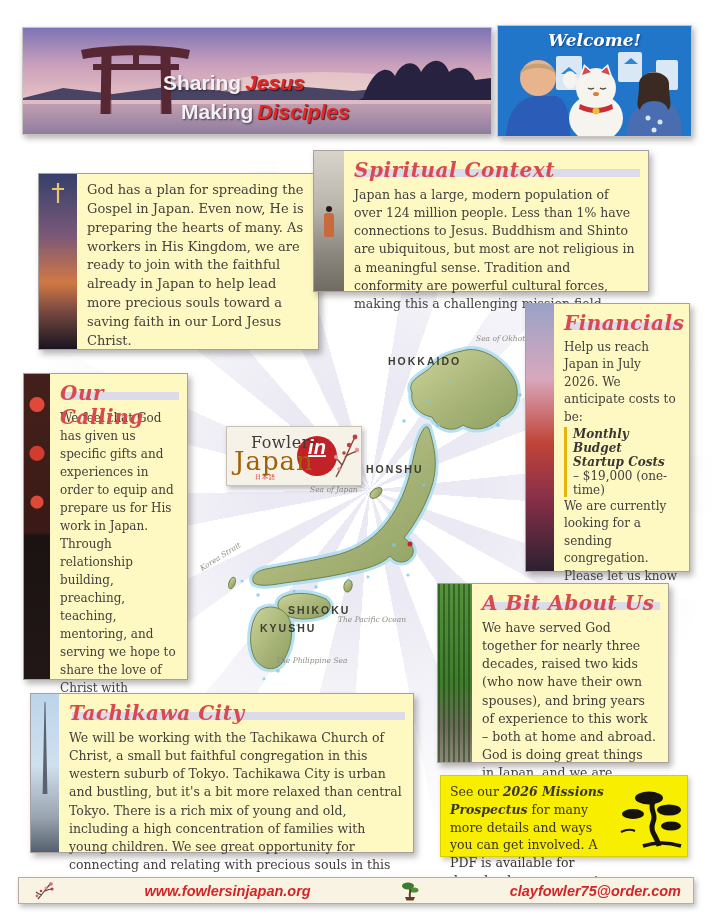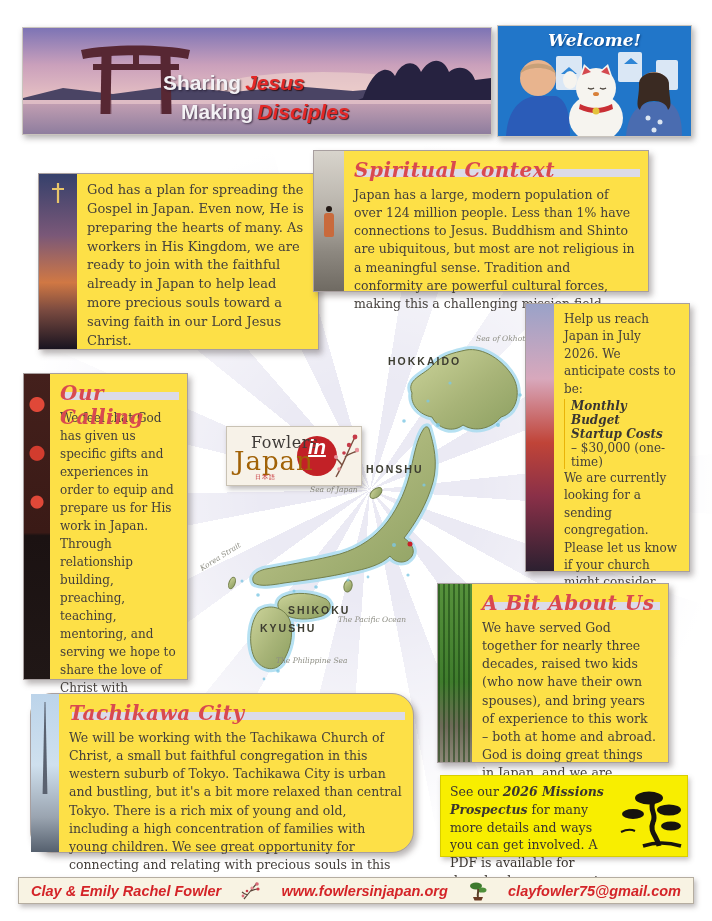--- a/index.html
+++ b/index.html
@@ -18,21 +18,21 @@
   .banner-right{left:497px;top:25px;width:193px;height:110px;background:#2176c9;}
   .slogan{position:absolute;left:140px;top:40px;line-height:29px;white-space:nowrap;
     font-family:"Liberation Sans",sans-serif;font-size:21px;font-weight:bold;}
   .slogan .w{color:#f3f1f4;text-shadow:1px 1px 2px rgba(30,20,40,.7);}
   .slogan .r{color:#e32726;font-style:italic;text-shadow:1px 1px 1px rgba(40,10,10,.8);padding-left:4px;}
   .slogan .line2{padding-left:18px;}
   .welcome-text{position:absolute;left:0;right:0;top:4px;text-align:center;color:#fff;
     font:italic bold 17px "DejaVu Serif",serif;text-shadow:1px 1px 2px rgba(0,40,90,.6);}
 
   
-  .box{position:absolute;background:#fde047;border:1px solid #a89f9f;
+  .box{position:absolute;background:#fef9c3;border:1px solid #a89f9f;
        box-shadow:3px 4px 6px rgba(70,60,60,.38);}
   .strip{position:absolute;left:0;top:0;bottom:0;}
   .content{position:absolute;top:0;right:0;bottom:0;padding:7px 11px 6px 10px;color:#45403c;}
   .sec-head{position:relative;height:25px;margin-bottom:3px;}
   .sec-bar{position:absolute;left:3px;right:-3px;top:11px;height:8px;background:#dcdbe9;}
   .sec-title{position:relative;z-index:1;font:italic bold 20px "DejaVu Serif",serif;
     color:#d9494f;letter-spacing:.5px;}
   .body-text{line-height:1.45;}
 
   .box-ministry{left:38px;top:173px;width:279px;height:175px;}
@@ -43,39 +43,39 @@
   .box-spiritual{left:313px;top:150px;width:334px;height:140px;}
   .box-spiritual .strip{width:30px;background:linear-gradient(180deg,#d8d4cc 0%,#b9b4ac 40%,#8d8880 72%,#6f6a62 100%);}
   .box-spiritual .content{left:30px;font-size:12.5px;}
   .kimono-figure{position:absolute;left:10px;top:62px;width:10px;height:24px;background:#c96a3c;
     border-radius:3px 3px 2px 2px;}
   .kimono-figure::before{content:"";position:absolute;left:2px;top:-7px;width:6px;height:6px;border-radius:50%;background:#241a16;}
 
   .box-financials{left:525px;top:303px;width:163px;height:267px;}
   .box-financials .strip{width:28px;background:linear-gradient(180deg,#9aa2c8 0%,#d8a8bc 28%,#c04438 52%,#8a3048 72%,#2c2030 100%);}
   .box-financials .content{left:28px;font-size:12px;}
-  .budget-block{border-left:1px solid #eab308;padding-left:6px;margin:1px 0;}
+  .budget-block{border-left:3px solid #eab308;padding-left:6px;margin:1px 0;}
   .budget-label{font-weight:bold;font-style:italic;color:#3a3632;}
 
   .box-calling{left:23px;top:373px;width:163px;height:305px;}
   .box-calling .strip{width:26px;
     background:radial-gradient(circle at 50% 10%,#e04838 0 7px,rgba(0,0,0,0) 8px),
                radial-gradient(circle at 50% 26%,#d13c2e 0 7px,rgba(0,0,0,0) 8px),
                radial-gradient(circle at 50% 42%,#e04838 0 6px,rgba(0,0,0,0) 7px),
                linear-gradient(180deg,#44201c 0%,#3a1a16 52%,#1b1212 53%,#201716 100%);}
   .box-calling .content{left:26px;font-size:12px;}
   .box-calling .body-text{line-height:1.5;}
 
   .box-about{left:437px;top:583px;width:230px;height:178px;}
   .box-about .strip{width:34px;
     background:repeating-linear-gradient(90deg,rgba(20,60,15,.5) 0 2px,rgba(255,255,255,0) 2px 5px),
                linear-gradient(180deg,#57923c 0%,#3f7c2c 55%,#6e6a58 80%,#8d8878 100%);}
   .box-about .content{left:34px;font-size:12.5px;}
 
-  .box-tachikawa{left:30px;top:693px;width:382px;height:158px;border-radius:22px;}
+  .box-tachikawa{left:30px;top:693px;width:382px;height:158px;}
   .box-tachikawa .strip{width:28px;background:linear-gradient(180deg,#bcd4ea 0%,#cfe0ee 45%,#9aa4b0 78%,#55606e 100%);}
   .box-tachikawa .content{left:28px;font-size:12.5px;}
   .skytree{position:absolute;left:11px;top:8px;width:6px;height:92px;background:#5a6270;
     clip-path:polygon(42% 0,58% 0,90% 100%,10% 100%);}
 
   
   .map{position:absolute;left:198px;top:325px;width:340px;height:365px;}
   .island-label{font-family:"Liberation Sans",sans-serif;font-weight:bold;font-size:10.5px;
     letter-spacing:2px;fill:#3c3c30;}
   .sea-label{font-family:"DejaVu Serif",serif;font-style:italic;font-size:7.5px;fill:#8e8e84;}
@@ -278,25 +278,27 @@
     <div class="content">
       <div class="sec-head"><span class="sec-bar"></span>
         <span class="sec-title">Spiritual Context</span></div>
       <div class="body-text">Japan has a large, modern population of over 124 million people. Less than 1% have connections to Jesus. Buddhism and Shinto are ubiquitous, but most are not religious in a meaningful sense. Tradition and conformity are powerful cultural forces, making this a challenging mission field.</div>
     </div>
   </div>
 
   <div class="box box-financials">
     <div class="strip"></div>
     <div class="content">
+      <div class="sec-head"><span class="sec-bar"></span>
+        <span class="sec-title">Financials</span></div>
       <div class="body-text">Help us reach Japan in July 2026. We anticipate costs to be:</div>
       <div class="budget-block">
         <div class="budget-label">Monthly Budget</div>
         <div class="budget-label">Startup Costs</div>
-        <div>– $30,000 (one-time)</div>
+        <div>– $19,000 (one-time)</div>
       </div>
       <div class="body-text">We are currently looking for a sending congregation. Please let us know if your church might consider partnering with us!</div>
     </div>
   </div>
 
   <div class="box box-calling">
     <div class="strip"></div>
     <div class="content">
       <div class="sec-head"><span class="sec-bar"></span>
         <span class="sec-title">Our Calling</span></div>
@@ -331,32 +333,31 @@
       <ellipse cx="30" cy="10" rx="14" ry="6.5" fill="#16130e"></ellipse>
       <ellipse cx="50" cy="22" rx="12" ry="5.5" fill="#16130e"></ellipse>
       <ellipse cx="14" cy="26" rx="11" ry="5" fill="#16130e"></ellipse>
       <ellipse cx="52" cy="38" rx="10" ry="4.5" fill="#16130e"></ellipse>
       <path d="M24,58 q18,-6 38,0" stroke="#16130e" stroke-width="3.5" fill="none"></path>
       <path d="M2,44 q8,-4 14,-1" stroke="#16130e" stroke-width="2" fill="none"></path>
     </svg>
   </div>
 
   <div class="footer">
-    <span>Clay &amp; Emily Rachel Fowler</span>
     <svg class="f-icon" width="20" height="20" viewBox="0 0 20 20">
       <path d="M3,18 C8,12 11,8 16,2 M10,10 q4,-2 7,-2 M7,14 q-4,-1 -6,-3" stroke="#5a4438" stroke-width="1.2" fill="none"></path>
       <circle cx="16" cy="3" r="1.8" fill="#d86a78"></circle>
         <circle cx="17" cy="8" r="1.6" fill="#c63a48"></circle>
       <circle cx="11" cy="7" r="1.6" fill="#e89098"></circle>
         <circle cx="2" cy="15" r="1.4" fill="#d86a78"></circle>
         <circle cx="6" cy="10" r="1.3" fill="#c63a48"></circle>
     </svg>
     <a href="#">www.fowlersinjapan.org</a>
     <svg class="f-icon" width="20" height="20" viewBox="0 0 20 20">
       <ellipse cx="8" cy="5" rx="6" ry="3.4" fill="#3e7a2e"></ellipse>
       <ellipse cx="14" cy="9" rx="4.5" ry="2.6" fill="#4e8f3a"></ellipse>
       <path d="M10,16 C9,12 11,11 10,8" stroke="#5a4028" stroke-width="2" fill="none"></path>
       <path d="M5,16 h10 l-1.5,3.5 h-7 Z" fill="#6a3a24"></path>
     </svg>
-    <a href="#">clayfowler75@gmail.com</a>
+    <a href="#">clayfowler75@order.com</a>
   </div>
 
 </div>
 
 </body></html>

